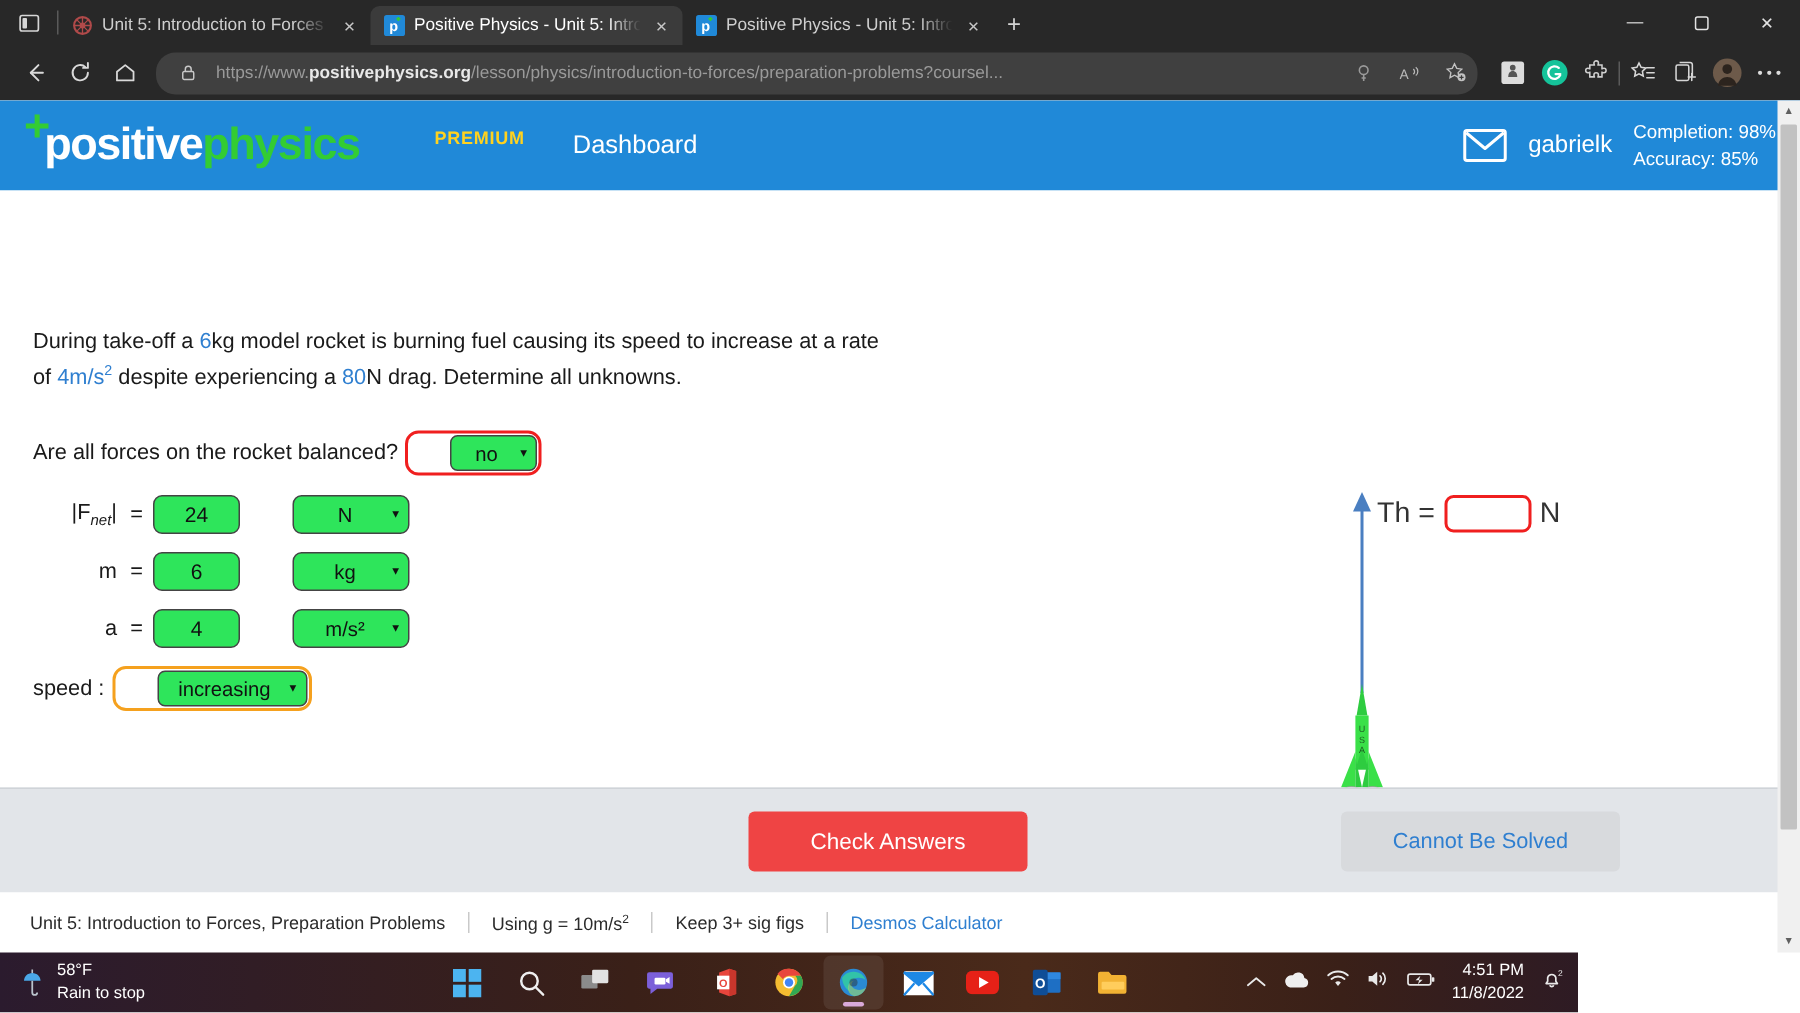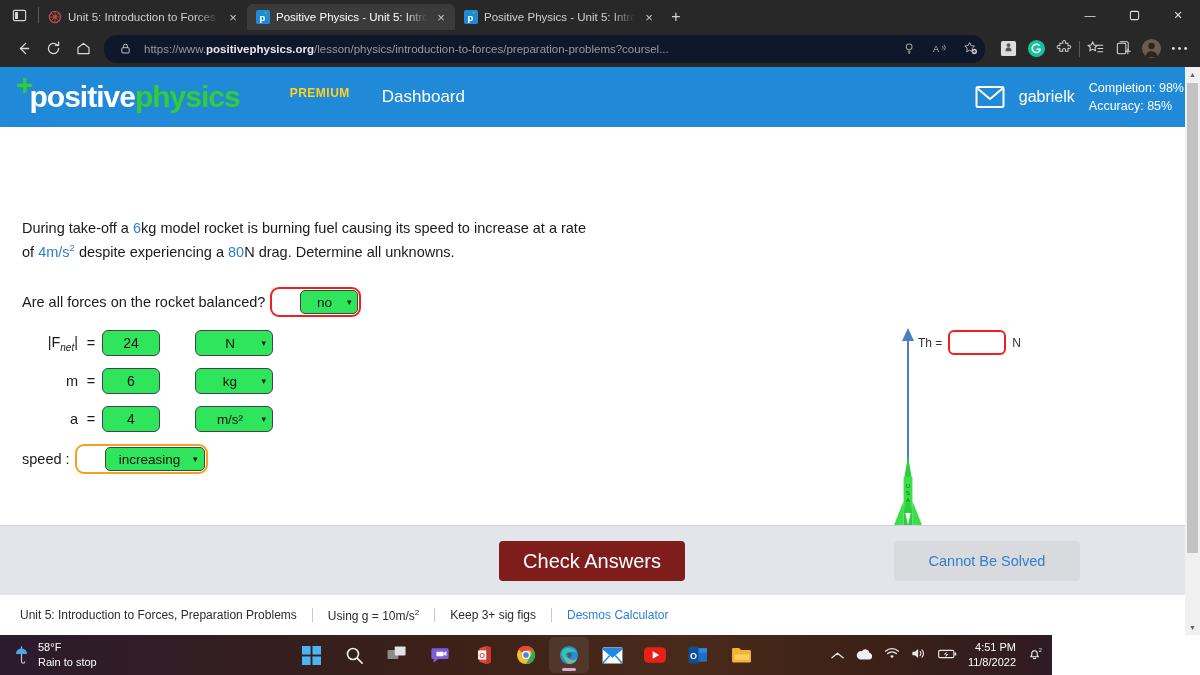--- a/index.html
+++ b/index.html
@@ -42,21 +42,21 @@
             color: #d4d4d4; font-size: 16px; }
   .wincontrols { display: flex; height: 30px; }
   .wc { width: 44px; height: 30px; display: flex; align-items: center; justify-content: center; color: #e3e3e3; font-size: 11px; }
 
   .browser-nav {
     position: absolute; top: 30px; left: 0; width: 1200px; height: 37px;
     background: #282828; display: flex; align-items: center; padding: 0 8px;
   }
   .navbtn { width: 30px; height: 28px; display: flex; align-items: center; justify-content: center; color: #d9d9d9; }
   .omnibox {
-    flex: 1; height: 28px; margin: 0 6px; background: #0f172a; border-radius: 13px;
+    flex: 1; height: 28px; margin: 0 6px; background: #404040; border-radius: 13px;
     display: flex; align-items: center; padding: 0 4px 0 10px; gap: 8px;
     font-size: 11.5px; color: #9a9a9a; overflow: hidden;
   }
   .omnibox .url { flex: 1; white-space: nowrap; overflow: hidden; }
   .omnibox .url .host { color: #e8e8e8; font-weight: bold; }
   .omnibox .url .scheme { color: #9a9a9a; }
   .omni-icon { width: 22px; height: 22px; display: flex; align-items: center; justify-content: center; flex: none; }
   .ext-icons { display: flex; align-items: center; gap: 2px; padding-left: 4px; }
   .ext { width: 26px; height: 26px; display: flex; align-items: center; justify-content: center; }
 
@@ -125,31 +125,31 @@
     font-family: "Liberation Sans", sans-serif; padding: 0 14px 0 6px;
   }
   .speedrow { position: absolute; left: 22px; top: 320px; display: flex; align-items: center; gap: 8px; font-size: 14.5px; color: #1a1a1a; }
 
   
   .diagram { position: absolute; left: 760px; top: 88px; width: 400px; height: 370px; }
   .fld-empty {
     width: 58px; height: 25px; background: #fff; border: 2px solid #f01f1f; border-radius: 6px;
     font-size: 14px; text-align: center; color: #111; font-family: "Liberation Sans", sans-serif; padding: 0;
   }
-  .dlabel { font-size: 12px; color: #333; }
+  .dlabel { font-size: 19px; color: #333; }
   .rowlbl { position: absolute; display: flex; align-items: center; gap: 6px; }
 
   .footerbar {
     position: absolute; left: 0; bottom: 40px; width: 1200px; height: 70px; background: #e2e5e9;
     border-top: 1px solid #cfd3d8;
   }
   .btn-check {
     position: absolute; left: 499px; top: 15px; width: 186px; height: 40px;
-    background: #7f1d1d; color: #fff; border: none; border-radius: 4px;
-    font-size: 20px; font-family: "Liberation Sans", sans-serif;
+    background: #ef4444; color: #fff; border: none; border-radius: 4px;
+    font-size: 15px; font-family: "Liberation Sans", sans-serif;
   }
   .btn-cannot {
     position: absolute; left: 894px; top: 15px; width: 186px; height: 40px;
     background: #d8dadd; color: #2f7fd0; border: none; border-radius: 4px;
     font-size: 14.5px; font-family: "Liberation Sans", sans-serif;
   }
   .footinfo {
     position: absolute; left: 0; bottom: 0; width: 1200px; height: 40px;
     background: #fff; display: flex; align-items: center; padding-left: 20px; gap: 0;
     font-size: 12px; color: #2b2b2b;

